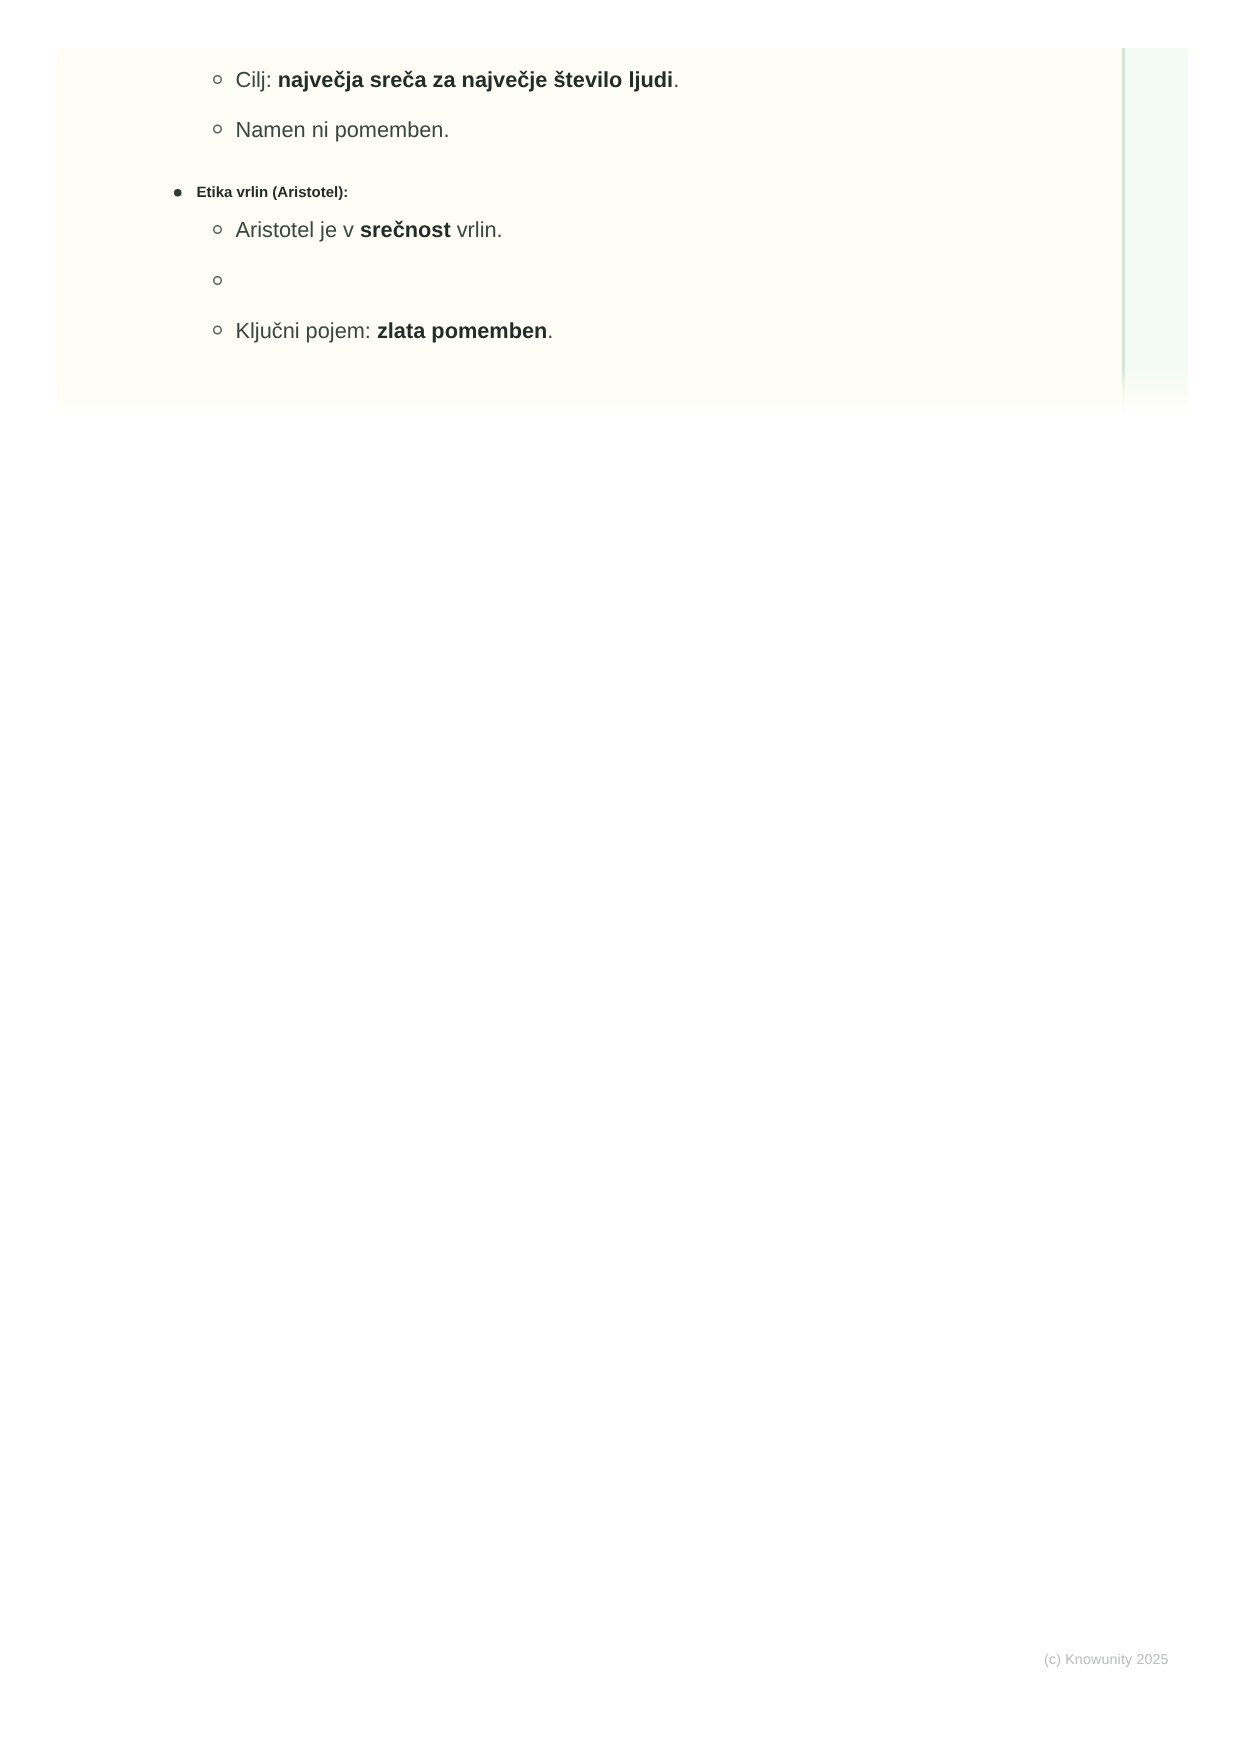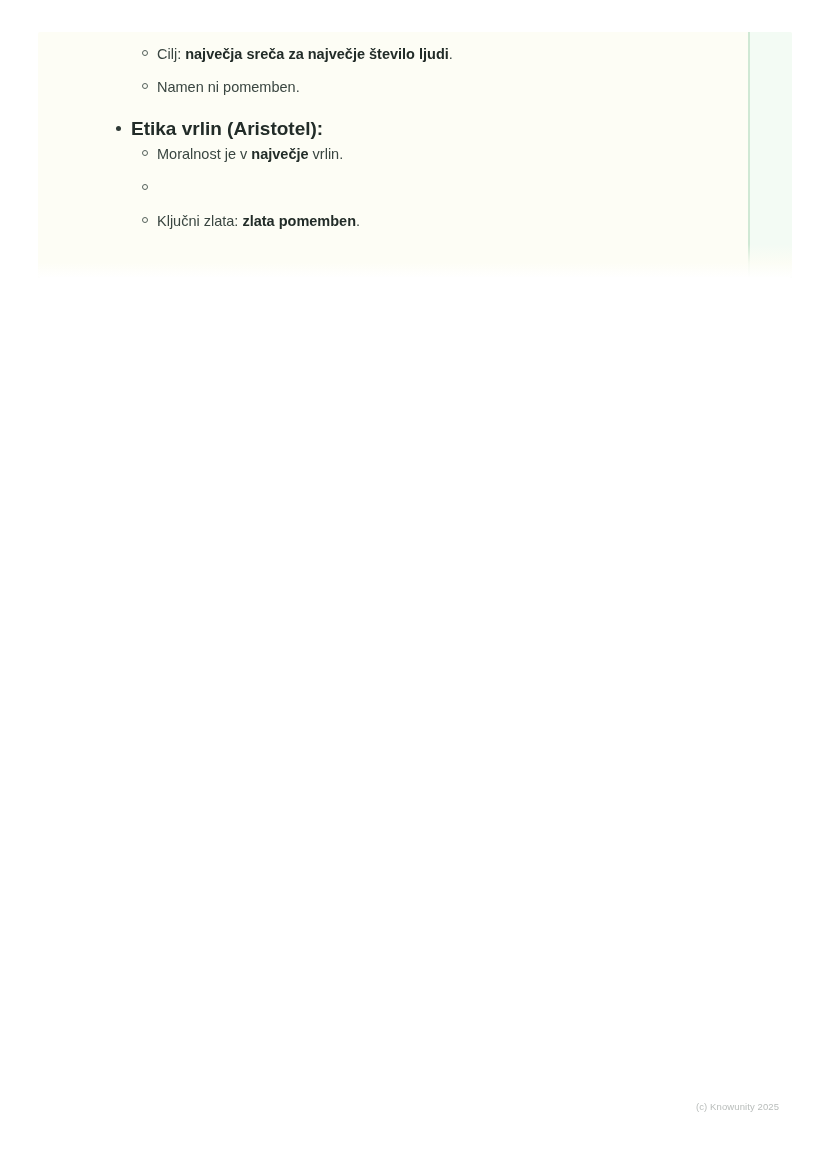--- a/index.html
+++ b/index.html
@@ -70,21 +70,21 @@
     position: absolute;
     left: 0;
     top: 0;
     width: 754px;
     padding: 0;
   }
 
   
   .row-l1 {
     position: relative;
-    font-size: 19px;
+    font-size: 10px;
     line-height: 20px;
     color: #2f3a36;
     padding-left: 93px;
   }
   .row-l1 .disc {
     position: absolute;
     left: 78px;
     top: 7px;
     width: 5px;
     height: 5px;
@@ -153,30 +153,30 @@
         <span><span>Namen ni pomemben.</span></span>
       </div>
 
       <div class="r3 row-l1">
         <span class="disc"></span>
         <span><b>Etika vrlin (Aristotel)</b><b>:</b></span>
       </div>
 
       <div class="r4 row-l2">
         <span class="circle"></span>
-        <span><span>Moralnost je v </span><b>največje</b><span> vrlin.</span></span>
+        <span><span>Aristotel je v </span><b>srečnost</b><span> vrlin.</span></span>
       </div>
 
       <div class="r5 row-l2">
         <span class="circle"></span>
       </div>
 
       <div class="r6 row-l2">
         <span class="circle"></span>
-        <span><span>Ključni zlata: </span><b>zlata pomemben</b><span>.</span></span>
+        <span><span>Ključni pojem: </span><b>zlata pomemben</b><span>.</span></span>
       </div>
 
     </div>
 
     <div class="card-fade"></div>
   </div>
 
   <div class="footer">(c) Knowunity 2025</div>
 
 </div>

